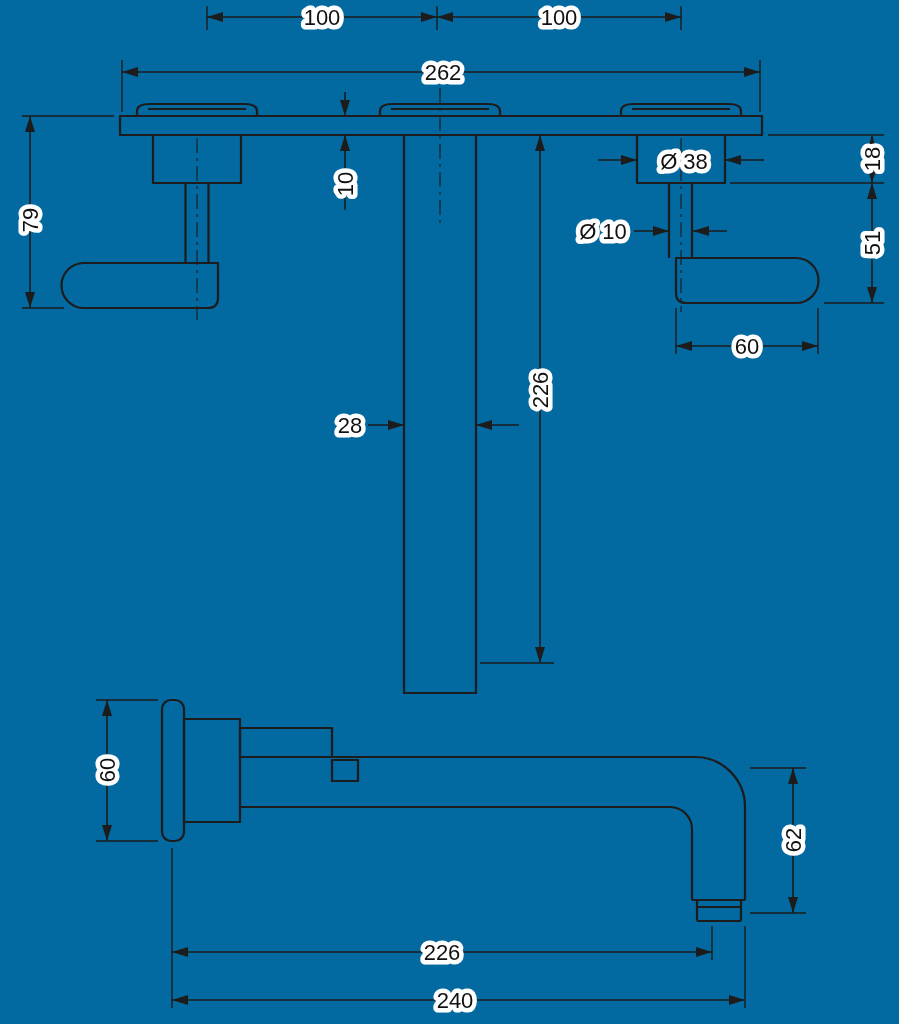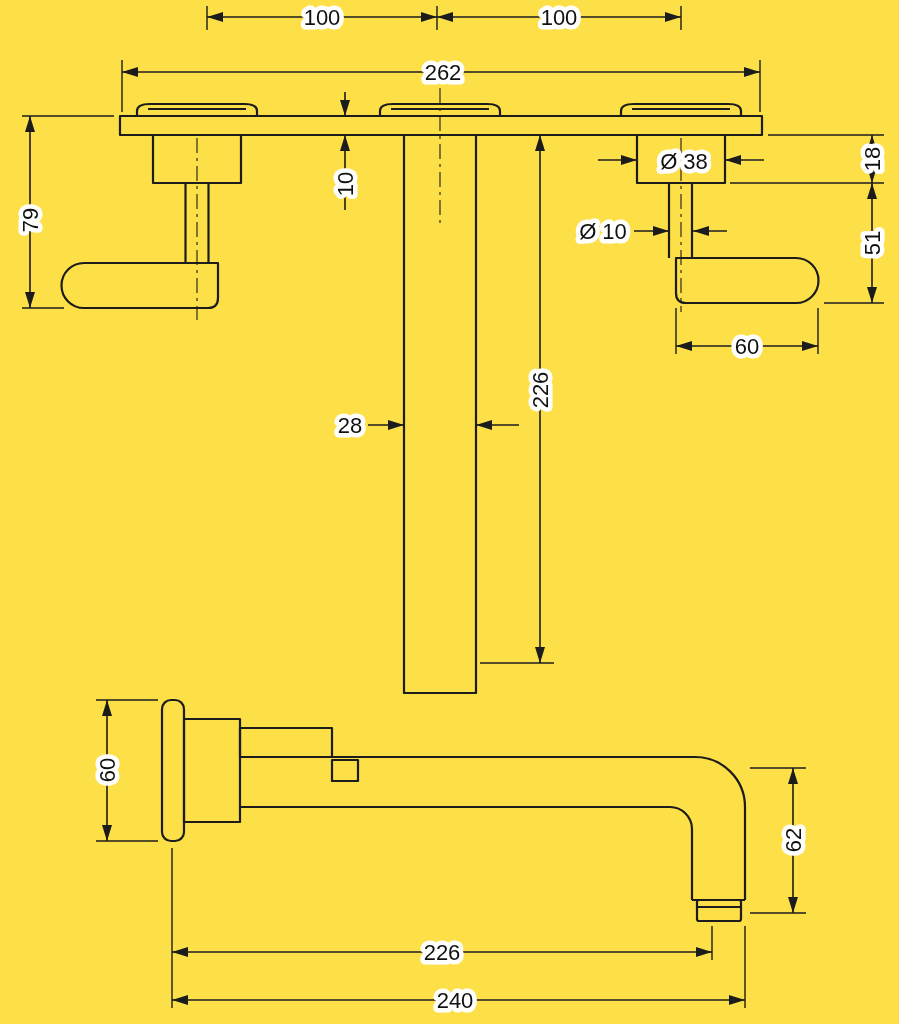--- a/index.html
+++ b/index.html
@@ -1,17 +1,17 @@
 <!DOCTYPE html>
 <html><head>
 <meta charset="utf-8">
 <title>Technical Drawing</title>
 <style>
   html,body{margin:0;padding:0;background:#ffffff;}
-  .page{width:899px;height:1024px;background:#fde047;position:relative;overflow:hidden;}
+  .page{width:899px;height:1024px;background:#0369a1;position:relative;overflow:hidden;}
   svg{display:block;}
   .obj{fill:none;stroke:#1c1c1c;stroke-width:2.2;stroke-linejoin:round;stroke-linecap:butt;}
   .objthin{fill:none;stroke:#1c1c1c;stroke-width:1.8;stroke-linejoin:round;}
   .dim{fill:none;stroke:#1c1c1c;stroke-width:1.6;marker-start:url(#arr);marker-end:url(#arr);}
   .lead{fill:none;stroke:#1c1c1c;stroke-width:1.6;marker-end:url(#arr);}
   .ext{fill:none;stroke:#1c1c1c;stroke-width:1.4;}
   .cl{fill:none;stroke:#1c1c1c;stroke-width:1.1;stroke-dasharray:15 5 3 5;}
   text.dim-label{
     font-family:"Liberation Sans","DejaVu Sans",sans-serif;
     font-size:22px;

